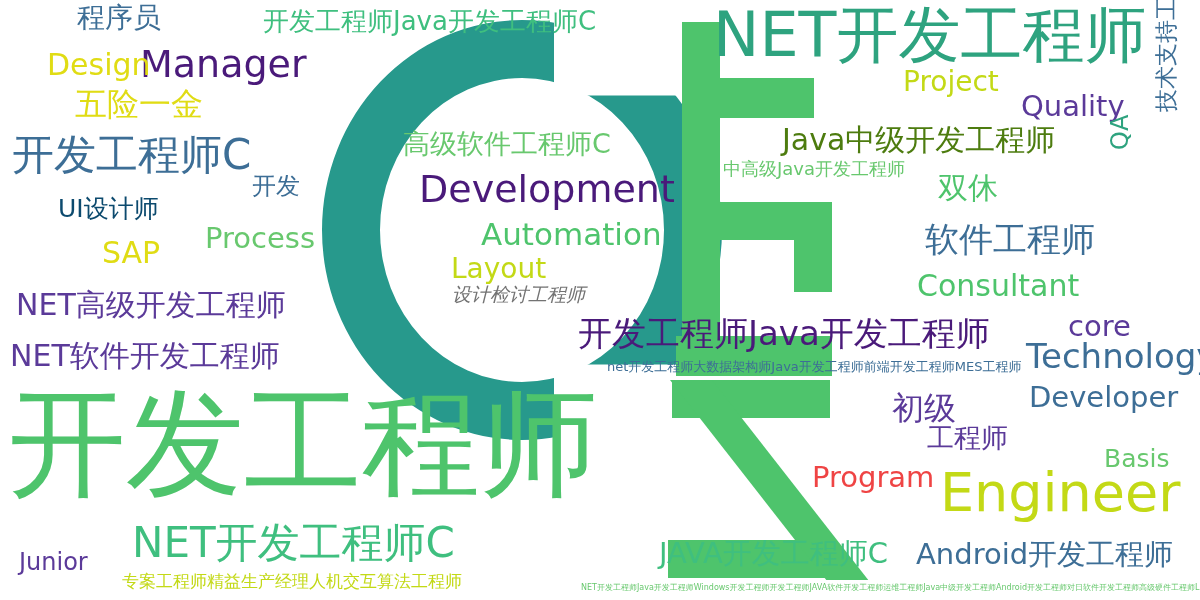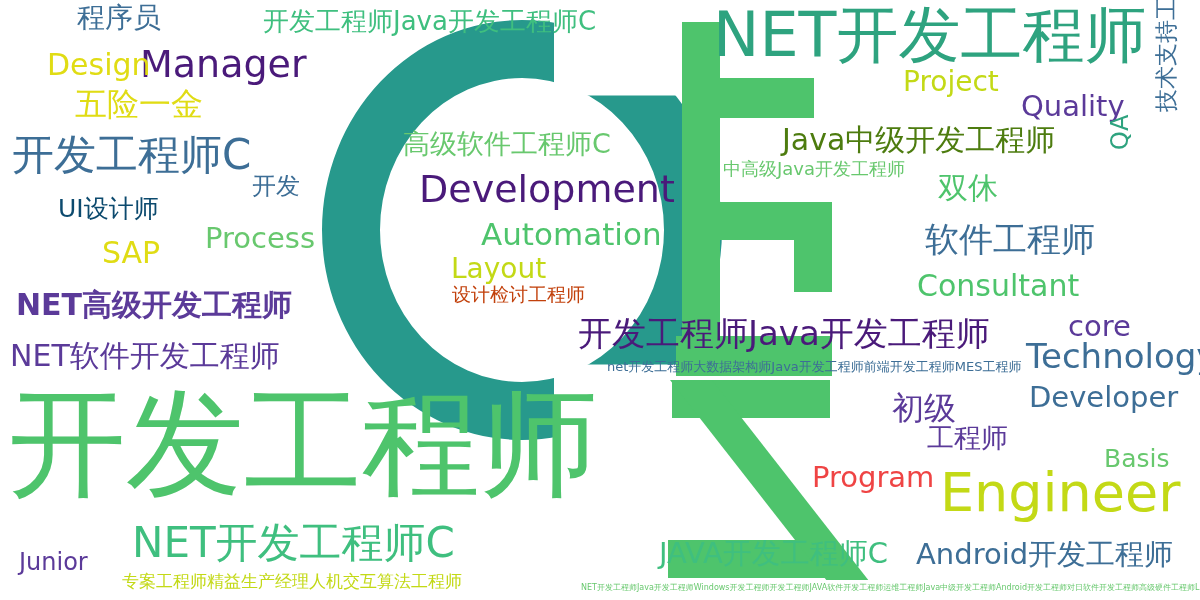--- a/index.html
+++ b/index.html
@@ -61,21 +61,21 @@
       <div class="w" style="left: 8px; top: 384px; font-size: 118px; color: rgb(78, 196, 108);">开发工程师</div>
       <div class="w" style="left: 713px; top: 4px; font-size: 62px; color: rgb(46, 163, 127);">NET开发工程师</div>
       <div class="w" style="left: 940px; top: 466px; font-size: 54px; color: rgb(195, 217, 22);">Engineer</div>
       <div class="w" style="left: 419px; top: 170px; font-size: 38px; color: rgb(74, 26, 122);">Development</div>
       <div class="w" style="left: 12px; top: 134px; font-size: 42px; color: rgb(61, 110, 150);">开发工程师C</div>
       <div class="w" style="left: 132px; top: 522px; font-size: 42px; color: rgb(63, 191, 127);">NET开发工程师C</div>
       <div class="w" style="left: 1026px; top: 339px; font-size: 34px; color: rgb(61, 110, 150);">Technology</div>
       <div class="w" style="left: 578px; top: 316px; font-size: 34px; color: rgb(74, 26, 122);">开发工程师Java开发工程师</div>
       <div class="w" style="left: 782px; top: 125px; font-size: 30px; color: #4d7c0f;">Java中级开发工程师</div>
       <div class="w" style="left: 925px; top: 222px; font-size: 34px; color: rgb(61, 110, 150);">软件工程师</div>
-      <div class="w" style="left: 16px; top: 290px; font-size: 30px; color: rgb(91, 58, 153); font-weight: bold;">NET高级开发工程师</div>
+      <div class="w" style="left: 16px; top: 290px; font-size: 30px; color: rgb(91, 58, 153);">NET高级开发工程师</div>
       <div class="w" style="left: 10px; top: 341px; font-size: 30px; color: rgb(91, 58, 153);">NET软件开发工程师</div>
       <div class="w" style="left: 140px; top: 45px; font-size: 38px; color: rgb(74, 26, 122);">Manager</div>
       <div class="w" style="left: 481px; top: 219px; font-size: 31px; color: rgb(78, 196, 108);">Automation</div>
       <div class="w" style="left: 917px; top: 271px; font-size: 30px; color: rgb(78, 196, 108);">Consultant</div>
       <div class="w" style="left: 916px; top: 540px; font-size: 29px; color: rgb(61, 110, 150);">Android开发工程师</div>
       <div class="w" style="left: 659px; top: 539px; font-size: 29px; color: rgb(63, 191, 127);">JAVA开发工程师C</div>
       <div class="w" style="left: 263px; top: 8px; font-size: 26px; color: rgb(63, 191, 127);">开发工程师Java开发工程师C</div>
       <div class="w" style="left: 403px; top: 130px; font-size: 27px; color: rgb(104, 200, 110);">高级软件工程师C</div>
       <div class="w" style="left: 1029px; top: 383px; font-size: 29px; color: rgb(61, 110, 150);">Developer</div>
       <div class="w" style="left: 47px; top: 50px; font-size: 30px; color: rgb(224, 220, 20);">Design</div>
@@ -88,21 +88,21 @@
       <div class="w" style="left: 75px; top: 88px; font-size: 32px; color: rgb(224, 220, 20);">五险一金</div>
       <div class="w" style="left: 102px; top: 238px; font-size: 30px; color: rgb(224, 220, 20);">SAP</div>
       <div class="w" style="left: 451px; top: 255px; font-size: 28px; color: rgb(195, 217, 22);">Layout</div>
       <div class="w" style="left: 58px; top: 196px; font-size: 25px; color: #0c4a6e;">UI设计师</div>
       <div class="w" style="left: 1068px; top: 312px; font-size: 29px; color: rgb(91, 58, 153);">core</div>
       <div class="w" style="left: 927px; top: 424px; font-size: 27px; color: rgb(91, 58, 153);">工程师</div>
       <div class="w" style="left: 892px; top: 392px; font-size: 32px; color: rgb(91, 58, 153);">初级</div>
       <div class="w" style="left: 19px; top: 550px; font-size: 24px; color: rgb(91, 58, 153);">Junior</div>
       <div class="w" style="left: 1104px; top: 446px; font-size: 25px; color: rgb(104, 200, 110);">Basis</div>
       <div class="w" style="left: 252px; top: 174px; font-size: 24px; color: rgb(61, 110, 150);">开发</div>
-      <div class="w" style="left: 452px; top: 285px; font-size: 19px; color: #c2410c;">设计检讨工程师</div>
+      <div class="w" style="left: 452px; top: 285px; font-size: 19px; color: #737373; font-style: italic;">设计检讨工程师</div>
       <div class="w" style="left: 723px; top: 160px; font-size: 18px; color: rgb(104, 200, 110);">中高级Java开发工程师</div>
       <div class="w" style="left: 1155px; top: 112px; font-size: 23px; color: rgb(61, 110, 150); transform-origin: 0px 0px; transform: rotate(-90deg);">技术支持工程师</div>
       <div class="w" style="left: 1108px; top: 150px; font-size: 24px; color: rgb(46, 163, 127); transform-origin: 0px 0px; transform: rotate(-90deg);">QA</div>
       <div class="w" style="left: 607px; top: 360px; font-size: 13px; color: rgb(61, 110, 150);">net开发工程师大数据架构师Java开发工程师前端开发工程师MES工程师</div>
       <div class="w" style="left: 122px; top: 573px; font-size: 17px; color: rgb(195, 217, 22);">专案工程师精益生产经理人机交互算法工程师</div>
       <div class="w" style="left: 581px; top: 584px; font-size: 8px; color: rgb(104, 200, 110);">NET开发工程师Java开发工程师Windows开发工程师开发工程师JAVA软件开发工程师运维工程师Java中级开发工程师Android开发工程师对日软件开发工程师高级硬件工程师Linux</div>
     </div>
 </div>
 
 </body></html>

